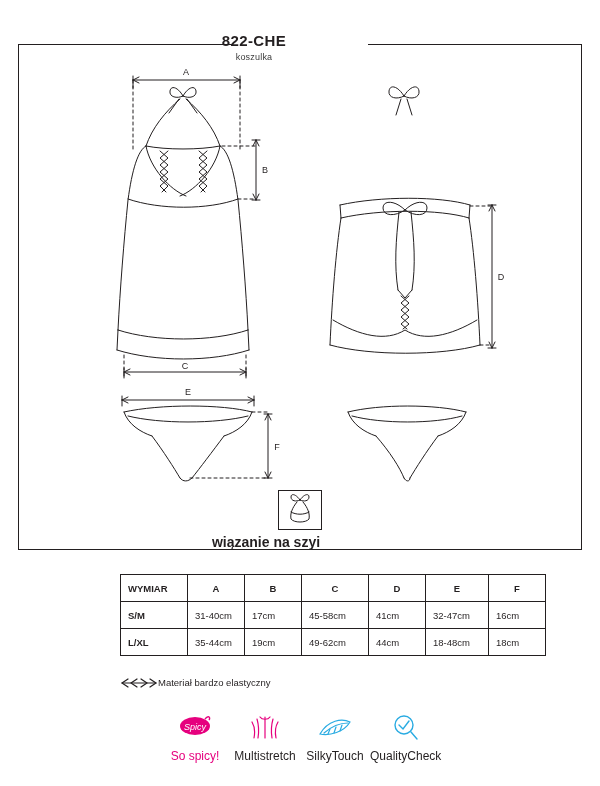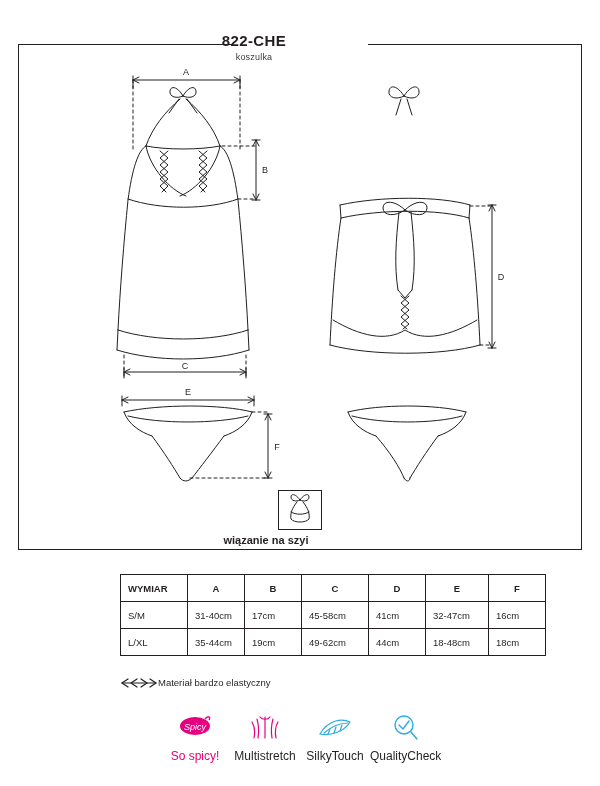--- a/index.html
+++ b/index.html
@@ -79,21 +79,21 @@
     height: 40px;
     border: 1px solid #231f20;
     box-sizing: border-box;
   }
   .tie-caption {
     position: absolute;
     left: 0;
     top: 534px;
     width: 532px;
     text-align: center;
-    font-size: 11px;
+    font-size: 14px;
     font-weight: bold;
     color: #231f20;
   }
 
   
   .size-table {
     position: absolute;
     left: 120px;
     top: 574px;
     border-collapse: collapse;
@@ -110,21 +110,21 @@
   .size-table .hdr-label {
     font-weight: bold;
     width: 52px;
   }
   .size-table .hdr-col {
     font-weight: bold;
     width: 42px;
     text-align: center;
   }
   .size-table .row-label {
-    font-weight: normal;
+    font-weight: bold;
   }
   .size-table td.col-a { width: 42px; }
   .size-table td.col-b { width: 42px; margin-left: 32px; }
   .size-table td.col-c { width: 52px; }
   .size-table td.col-d { width: 42px; }
   .size-table td.col-e { width: 48px; }
   .size-table td.col-f { width: 42px; }
 
   
   .stretch-row {

